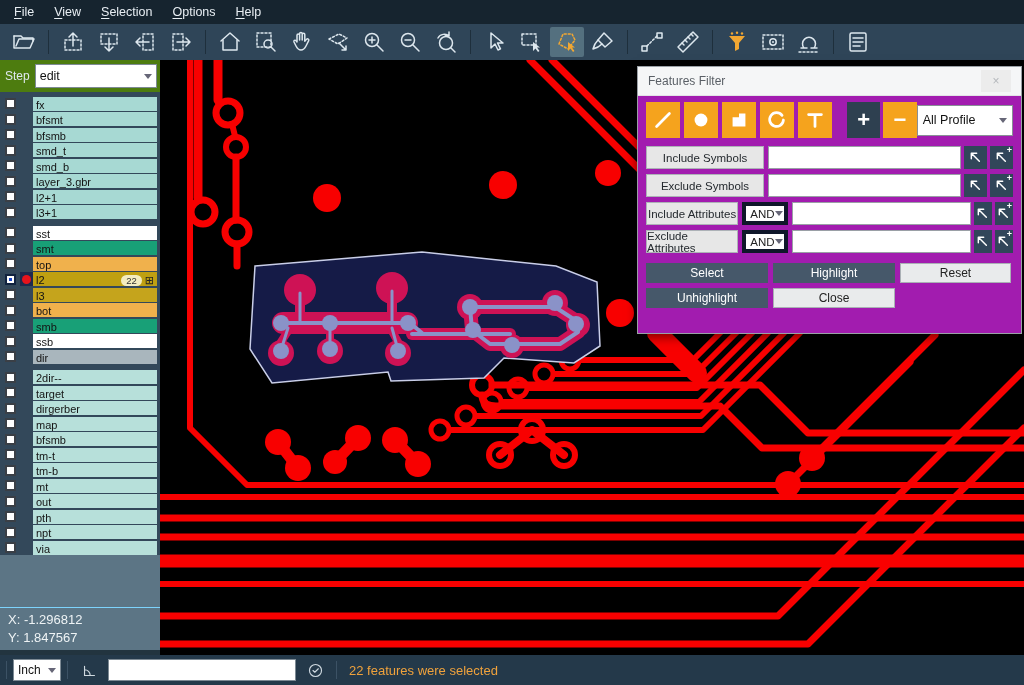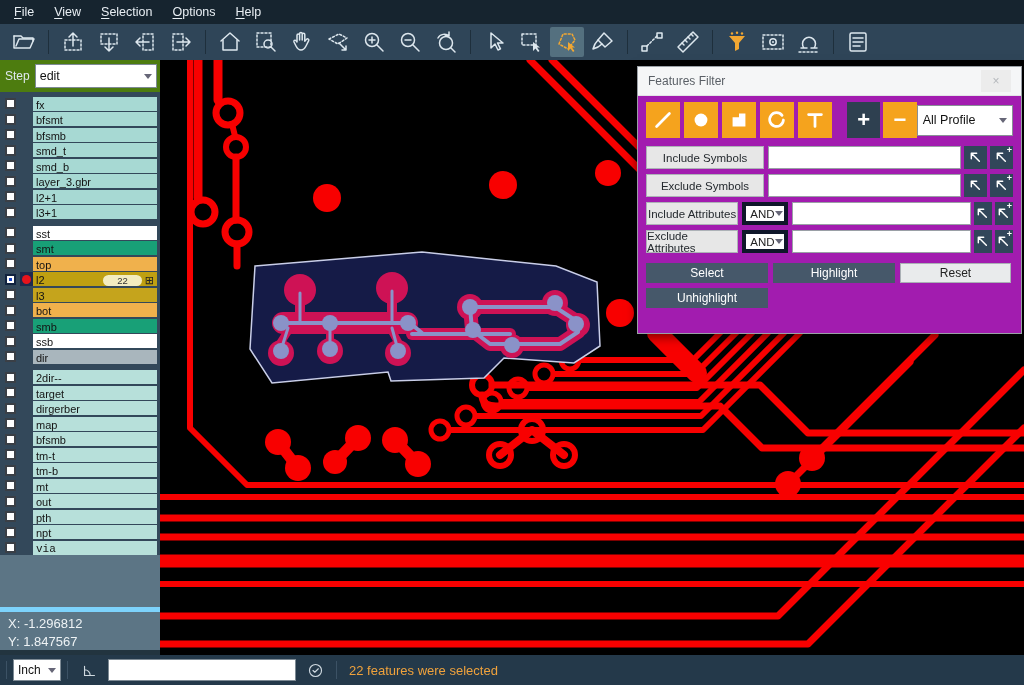--- a/index.html
+++ b/index.html
@@ -28,25 +28,25 @@
   .layers { position:absolute; top:36px; left:0; right:0; }
   .lrow { height:15.5px; display:flex; align-items:center; }
   .cbcell { width:20px; display:flex; justify-content:center; }
   .cb { width:11px; height:11px; background:#fff; border:2px solid #3a3f46; }
   .cb.sel { background:#1d49c9; border:2px solid #11233f; box-shadow:inset 0 0 0 2px #fff; }
   .indcell { width:13px; height:14px; display:flex; align-items:center; justify-content:center; }
   .indcell.sel { background:#1e2a4e; }
   .dot { width:9px; height:9px; border-radius:50%; background:#e8131c; }
   .lbar { width:124px; height:14px; display:flex; align-items:flex-end; font-size:11px; color:#141414; padding:0 3px; overflow:hidden; }
   .lname { flex:1; white-space:nowrap; }
-  .badge { background:#f3ecc0; color:#333; font-size:9.5px; border-radius:7px; padding:0 14px; margin-right:3px; line-height:11px; }
+  .badge { background:#f3ecc0; color:#333; font-size:9.5px; border-radius:7px; padding:0 5px; margin-right:3px; line-height:11px; }
   .gridglyph { font-size:11px; color:#222; line-height:11px; }
   .ldiv { height:5px; }
   .sb-fill { position:absolute; left:0; right:0; top:495px; height:52px; background:#5c7585; }
-  .xy-panel { position:absolute; left:0; right:0; top:547px; height:43px; background:#5c7585; border-top:5px solid #7dd3fc; color:#eef3f5; font-size:13px; padding:3px 0 0 8px; line-height:18px; }
+  .xy-panel { position:absolute; left:0; right:0; top:547px; height:43px; background:#5c7585; border-top:1px solid #7dd3fc; color:#eef3f5; font-size:13px; padding:3px 0 0 8px; line-height:18px; }
   .sb-gap { position:absolute; left:0; right:0; top:590px; height:5px; background:#22343f; }
 
   
   .canvas { position:absolute; left:160px; top:60px; width:864px; height:595px; background:#000; z-index:1; }
 
   
   .dialog { position:absolute; left:637px; top:66px; width:385px; height:268px; background:#a21caf; border:1px solid #9aa0a6; box-shadow:0 3px 10px rgba(0,0,0,.5); z-index:30; font-size:11.5px; }
   .dlg-title { height:29px; background:#f5f6f7; display:flex; align-items:center; padding:0 10px; color:#5a5f66; font-size:12px; border-bottom:1px solid #e2e4e6; }
   .dlg-close { margin-left:auto; width:30px; height:22px; background:#ececec; color:#b5b8bc; display:flex; align-items:center; justify-content:center; font-size:12px; }
   .dlg-types { display:flex; align-items:center; padding:6px 8px 5px 8px; }
@@ -613,21 +613,21 @@
         <div class="indcell"></div>
         <div class="lbar" style="background: rgb(183, 224, 218);">
           <span class="lname">npt</span>
         </div>
       </div>
       <div class="lrow">
         <div class="cbcell">
           <span class="cb"></span>
         </div>
         <div class="indcell"></div>
-        <div class="lbar" style="background: rgb(183, 224, 218); font-family: Liberation Mono, monospace;">
+        <div class="lbar" style="background: rgb(183, 224, 218);">
           <span class="lname">via</span>
         </div>
       </div>
     </div>
   <div class="sb-fill"></div>
   <div class="xy-panel">
     <div><span>X:</span> <span>-1.296812</span></div>
     <div><span>Y:</span> <span>1.847567</span></div>
   </div>
   <div class="sb-gap"></div>
@@ -741,20 +741,21 @@
           </svg>
           <span class="plus">+</span>
         </div>
       </div>
     </div>
   <div class="dlg-actions">
       <div class="abtn dark">Select</div>
       <div class="abtn dark">Highlight</div>
       <div class="abtn light">Reset</div>
       <div class="abtn dark">Unhighlight</div>
+      <div class="abtn light">Close</div>
     </div>
 </div>
 
 <div class="statusbar">
   <div class="ssep"></div>
   <div class="unit-select">
     <span>Inch</span>
     <span class="chev"></span>
   </div>
   <div class="ssep"></div>

